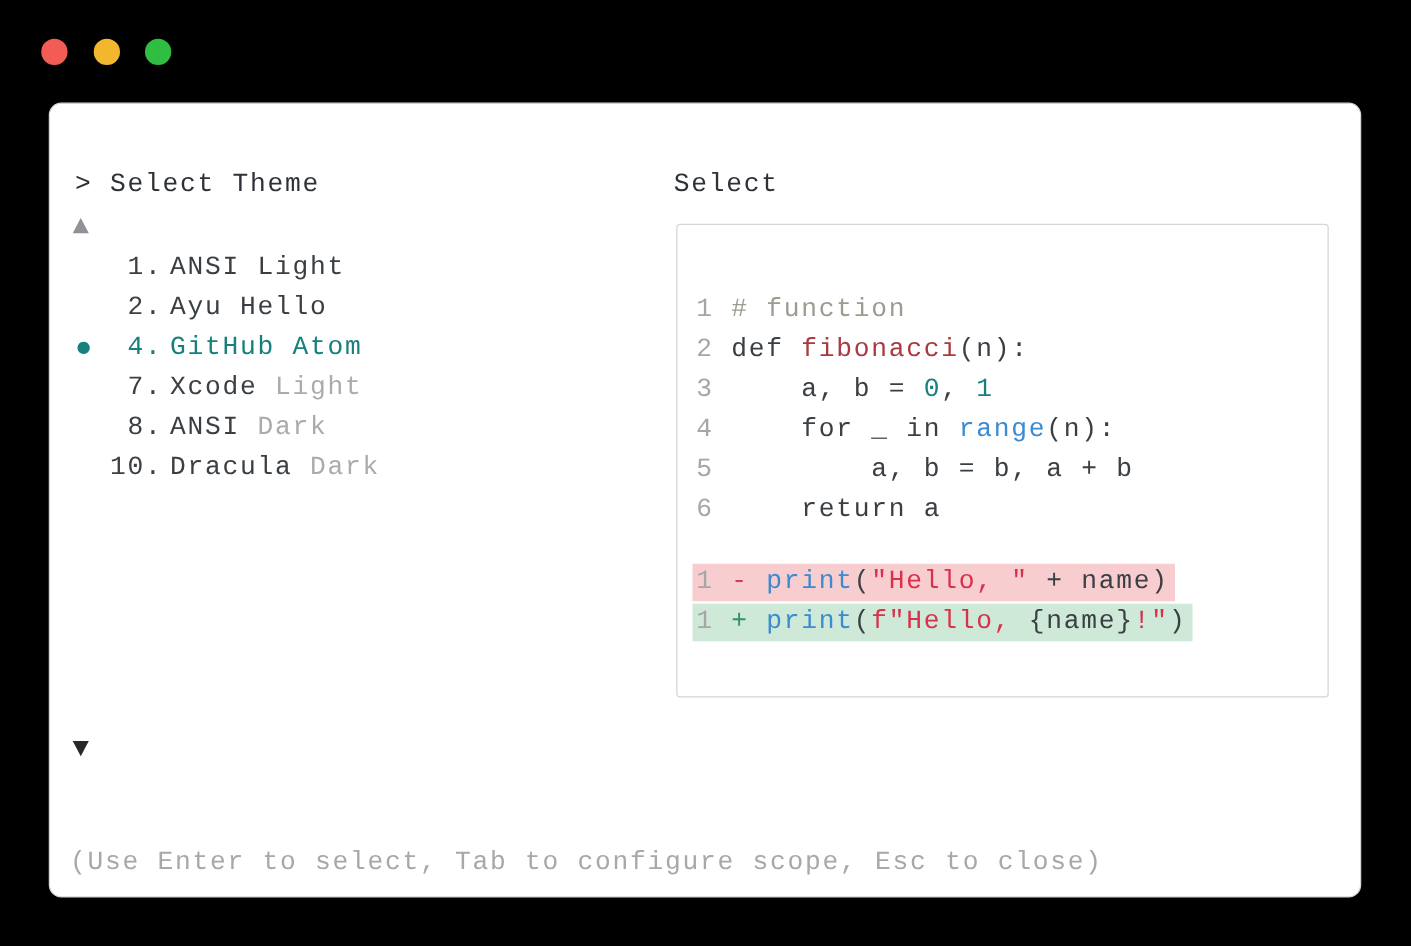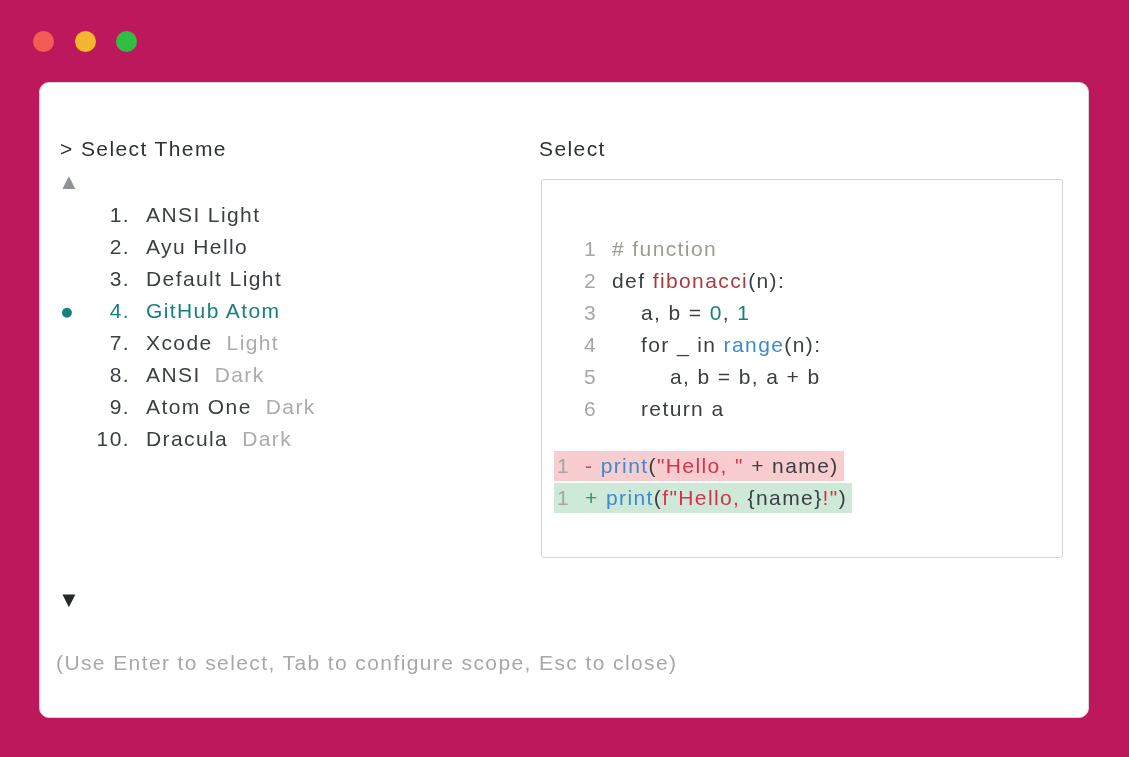--- a/index.html
+++ b/index.html
@@ -1,41 +1,41 @@
 <!DOCTYPE html>
 <html style="--accent-teal: #17807d; --traffic-red: #f25c54; --traffic-yellow: #f3b62f; --traffic-green: #2fbe41; --text-dark: #3a3f44; --header-dark: #2e3236; --text-muted: #ababab; --text-hint: #a8a8a8; --line-number: #a6a6a6; --comment: #9c9c90; --function-name: #a93a40; --string: #d9304c; --blue: #3b8bd0; --number: #17807d; --diff-minus: #d23f56; --diff-plus: #2f9467; --removed-bg: #f8cdcf; --added-bg: #cfe9d9; --border: #d5d5d5; --arrow-up: #8f9296; --arrow-down: #26292c;"><head>
 <meta charset="utf-8">
 <style>
   html,body{margin:0;padding:0;background:#fff;}
-  #stage{position:relative;width:1129px;height:757px;background:#be185d;overflow:hidden;
-         font-family:Liberation Sans, sans-serif;
+  #stage{position:relative;width:1129px;height:757px;background:#000000;overflow:hidden;
+         font-family:Liberation Mono, monospace;
          font-size:21px;letter-spacing:1.4px;line-height:32px;color:var(--text-dark);}
   .traffic{position:absolute;width:21px;height:21px;border-radius:50%;top:31px;}
   .t-red{left:33px;background:var(--traffic-red);}
   .t-yellow{left:75px;background:var(--traffic-yellow);}
   .t-green{left:116px;background:var(--traffic-green);}
   .card{position:absolute;left:39px;top:82px;width:1050px;height:636px;
         border:1.5px solid var(--border);border-radius:10px;background:#fff;box-sizing:border-box;}
   .picker-title{position:absolute;left:20px;top:50px;color:var(--header-dark);white-space:pre;}
   .scroll-arrow{position:absolute;left:18px;width:30px;height:32px;font-size:22px;line-height:30px;}
   .arrow-up{top:84px;color:var(--arrow-up);}
   .arrow-down{top:502px;color:var(--arrow-down);}
   .theme-list{position:absolute;left:20px;top:116px;}
   .theme-row{height:32px;white-space:pre;cursor:default;}
   .theme-row .marker{display:inline-block;width:28px;color:var(--accent-teal);font-size:23px;vertical-align:top;}
   .theme-row .num{display:inline-block;width:42px;text-align:right;color:var(--text-dark);vertical-align:top;}
-  .theme-row .label{margin-left:16px;color:var(--text-dark);}
+  .theme-row .label{margin-left:6px;color:var(--text-dark);}
   .theme-row .variant{margin-left:14px;color:var(--text-muted);}
   .theme-row.selected .num,.theme-row.selected .label{color:var(--accent-teal);}
-  .hint{position:absolute;left:16px;top:564px;color:var(--text-hint);white-space:pre;}
+  .hint{position:absolute;left:16px;top:592px;color:var(--text-hint);white-space:pre;}
   .preview-title{position:absolute;left:499px;top:50px;color:var(--header-dark);}
   .preview-panel{position:absolute;left:501px;top:96px;width:522px;height:379px;
                  border:1.5px solid var(--border);border-radius:3px;box-sizing:border-box;background:#fff;}
   .code{position:absolute;left:0;top:0;right:0;bottom:0;padding:53px 0 0 15px;white-space:pre;}
-  .code-line{height:32px;margin-left:27px;}
+  .code-line{height:32px;}
   .ln{display:inline-block;width:15px;margin-right:13px;color:var(--line-number);}
   .spacer{height:26px;}
   .diff-row{height:32px;}
   .diff-band{display:inline-block;height:30px;line-height:30px;margin-left:-3px;padding:0 5px 0 3px;vertical-align:top;}
   .bg-removed{background:var(--removed-bg);}
   .bg-added{background:var(--added-bg);}
   .tk-default{color:var(--text-dark);}
   .tk-comment{color:var(--comment);}
   .tk-function{color:var(--function-name);}
   .tk-number{color:var(--number);}
@@ -51,25 +51,23 @@
   <span class="traffic t-red"></span>
   <span class="traffic t-yellow"></span>
   <span class="traffic t-green"></span>
 
   <div class="card">
     <div class="picker-title">&gt; Select Theme</div>
     <div class="scroll-arrow arrow-up">▲</div>
     <div class="theme-list">
         <div class="theme-row"><span class="marker"></span><span class="num">1.</span><span class="label">ANSI Light</span></div>
         <div class="theme-row"><span class="marker"></span><span class="num">2.</span><span class="label">Ayu Hello</span></div>
-        <div class="theme-row"><span class="marker"></span><span class="num">3.</span><span class="label">Default Light</span></div>
         <div class="theme-row selected"><span class="marker">●</span><span class="num">4.</span><span class="label">GitHub Atom</span></div>
         <div class="theme-row"><span class="marker"></span><span class="num">7.</span><span class="label">Xcode</span><span class="variant">Light</span></div>
         <div class="theme-row"><span class="marker"></span><span class="num">8.</span><span class="label">ANSI</span><span class="variant">Dark</span></div>
-        <div class="theme-row"><span class="marker"></span><span class="num">9.</span><span class="label">Atom One</span><span class="variant">Dark</span></div>
         <div class="theme-row"><span class="marker"></span><span class="num">10.</span><span class="label">Dracula</span><span class="variant">Dark</span></div>
       </div>
     <div class="scroll-arrow arrow-down">▼</div>
     <div class="hint">(Use Enter to select, Tab to configure scope, Esc to close)</div>
 
     <div class="preview-title">Select</div>
     <div class="preview-panel">
       <div class="code"><div class="code-line"><span class="ln">1</span><span class="tk-comment"># function</span></div><div class="code-line"><span class="ln">2</span><span class="tk-default">def </span><span class="tk-function">fibonacci</span><span class="tk-default">(n):</span></div><div class="code-line"><span class="ln">3</span><span class="tk-default">    a, b = </span><span class="tk-number">0</span><span class="tk-default">, </span><span class="tk-number">1</span></div><div class="code-line"><span class="ln">4</span><span class="tk-default">    for _ in </span><span class="tk-blue">range</span><span class="tk-default">(n):</span></div><div class="code-line"><span class="ln">5</span><span class="tk-default">        a, b = b, a + b</span></div><div class="code-line"><span class="ln">6</span><span class="tk-default">    return a</span></div><div class="spacer"></div><div class="diff-row"><span class="diff-band bg-removed"><span class="ln">1</span><span class="tk-minus">- </span><span class="tk-blue">print</span><span class="tk-default">(</span><span class="tk-string">"Hello, "</span><span class="tk-default"> + name)</span></span></div><div class="diff-row"><span class="diff-band bg-added"><span class="ln">1</span><span class="tk-plus">+ </span><span class="tk-blue">print</span><span class="tk-default">(</span><span class="tk-string">f"Hello, </span><span class="tk-default">{name}</span><span class="tk-string">!"</span><span class="tk-default">)</span></span></div></div>
     </div>
   </div>

